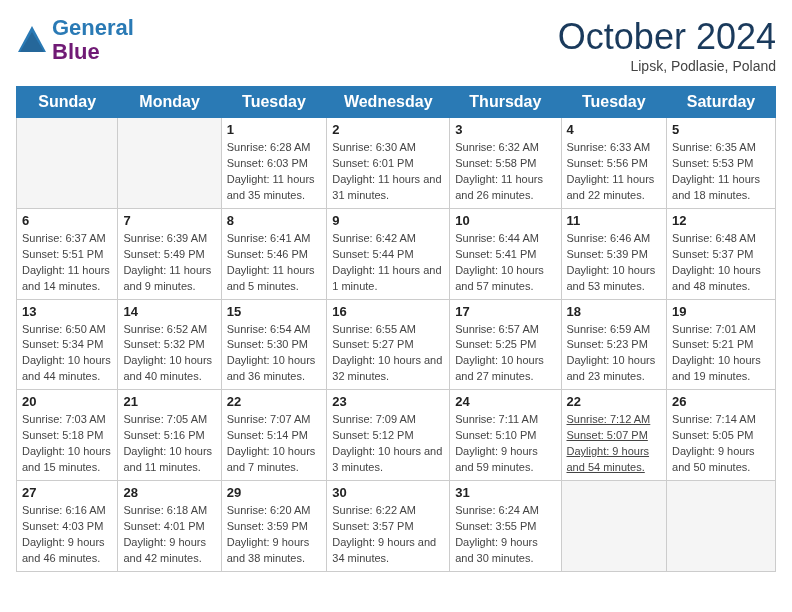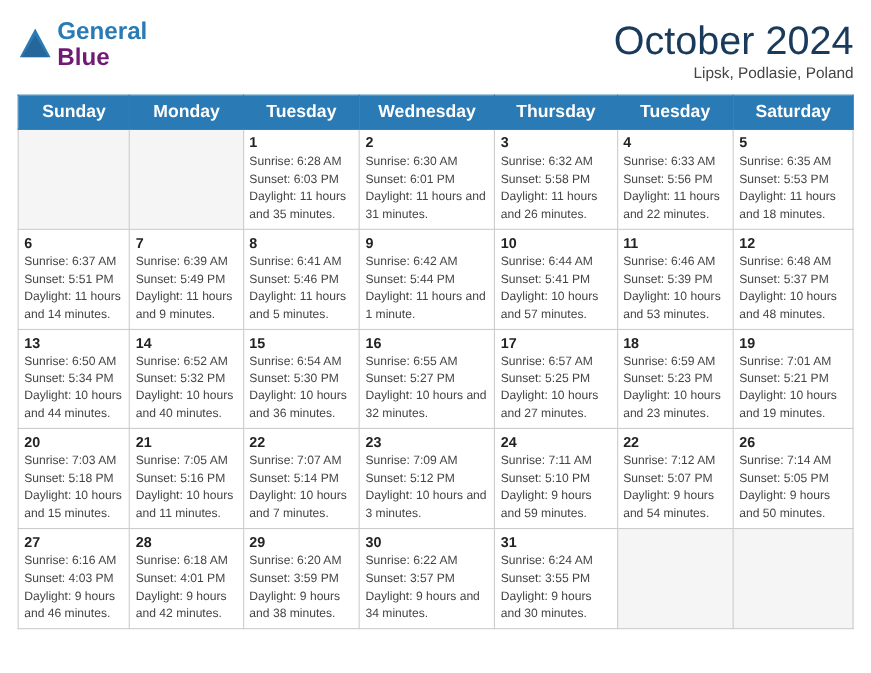--- a/index.html
+++ b/index.html
@@ -263,21 +263,21 @@
 Daylight: 10 hours and 3 minutes.</div>
         </td>
         <td>
           <div class="day-num">24</div>
           <div class="day-info" style="white-space: pre-line;">Sunrise: 7:11 AM
 Sunset: 5:10 PM
 Daylight: 9 hours and 59 minutes.</div>
         </td>
         <td>
           <div class="day-num">22</div>
-          <div class="day-info" style="white-space: pre-line;">Sunrise: 7:12 AM
+          <div class="day-info" style="white-space: pre-line; text-decoration: underline;">Sunrise: 7:12 AM
 Sunset: 5:07 PM
 Daylight: 9 hours and 54 minutes.</div>
         </td>
         <td>
           <div class="day-num">26</div>
           <div class="day-info" style="white-space: pre-line;">Sunrise: 7:14 AM
 Sunset: 5:05 PM
 Daylight: 9 hours and 50 minutes.</div>
         </td>
       </tr>

